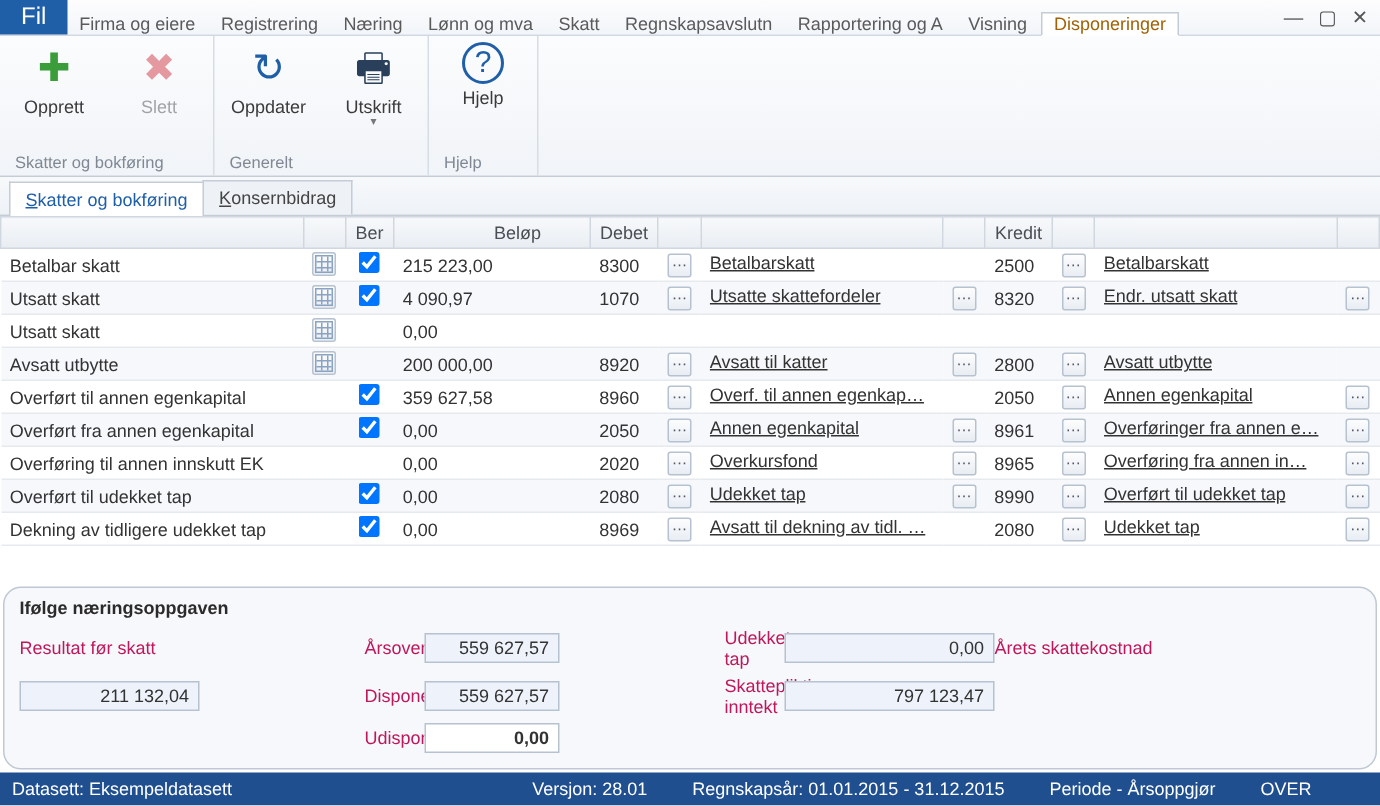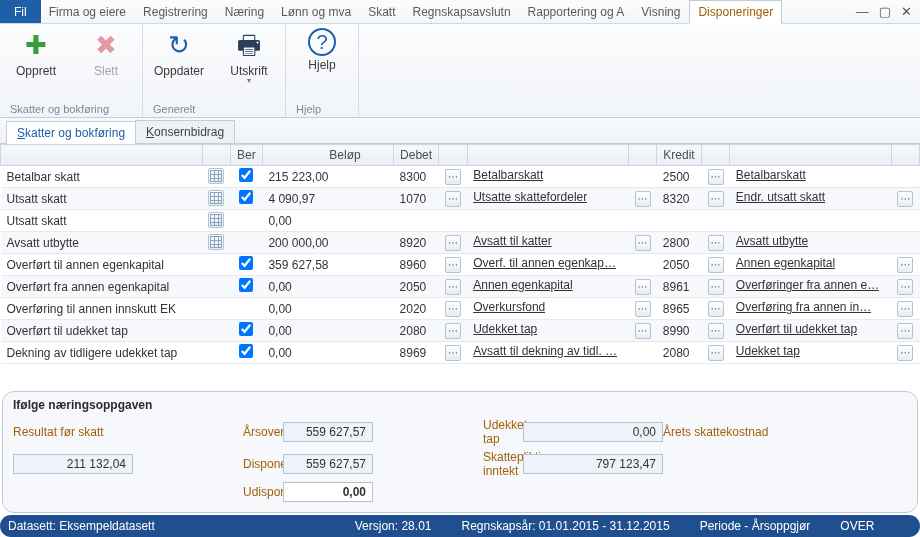--- a/index.html
+++ b/index.html
@@ -21,21 +21,21 @@
     height: 24px;
     border-bottom: 1px solid #cfd8e2;
     background: linear-gradient(#fdfdfe,#f2f5f9);
   }
   .menubar .file-btn {
     background: #1f5fa8;
     color: #fff;
     padding: 0 14px;
     display: flex;
     align-items: center;
-    font-size: 12px;
+    font-size: 16px;
     cursor: pointer;
   }
   .menubar .mtab {
     padding: 0 8px;
     display: flex;
     align-items: center;
     color: #5a5a5a;
     border-right: 1px solid transparent;
     cursor: pointer;
     white-space: nowrap;
@@ -190,53 +190,52 @@
     margin-bottom: 6px;
     font-size: 12px;
   }
   .summary-grid {
     display: grid;
     grid-template-columns: 120px 110px 40px 90px 110px 40px 140px 110px;
     row-gap: 4px;
     align-items: center;
     font-size: 12px;
   }
-  .sum-lbl { color:#a16207; }
+  .sum-lbl { color:#be185d; }
   .sum-val {
     border: 1px solid #b7c2d0;
     background: #eef3fb;
     text-align: right;
     padding: 2px 6px;
     height: 20px;
     font-family: inherit;
   }
   .sum-val.strong { font-weight: bold; background:#fff; }
   
   .statusbar {
     height: 22px;
     background: #1f4f8f;
     color: #fff;
     display: flex;
     align-items: center;
     font-size: 12px;
     padding: 0 8px;
     gap: 30px;
     white-space: nowrap;
-    border-radius: 11px;
   }
   .statusbar .seg { }
   
   .c-green{color:#3a9d3a;} .c-red{color:#c23; } .c-blue{color:#1f5fa8;} .c-dark{color:#2a3f5a;}
 </style>
 </head>
 <body>
 
 <div class="menubar">
   <div class="file-btn">Fil</div>
-  <div id="menu-tabs" style="display: flex;">
+  <div id="menu-tabs" style="display: flex; align-items: flex-end;">
       <div class="mtab">Firma og eiere</div>
       <div class="mtab">Registrering</div>
       <div class="mtab">Næring</div>
       <div class="mtab">Lønn og mva</div>
       <div class="mtab">Skatt</div>
       <div class="mtab">Regnskapsavslutn</div>
       <div class="mtab">Rapportering og A</div>
       <div class="mtab">Visning</div>
       <div class="mtab active">Disponeringer</div>
     </div>

